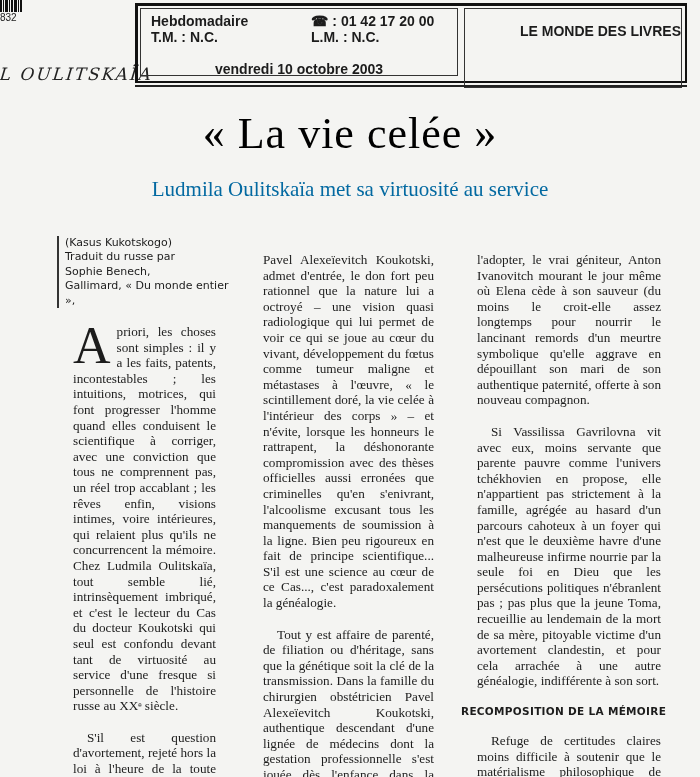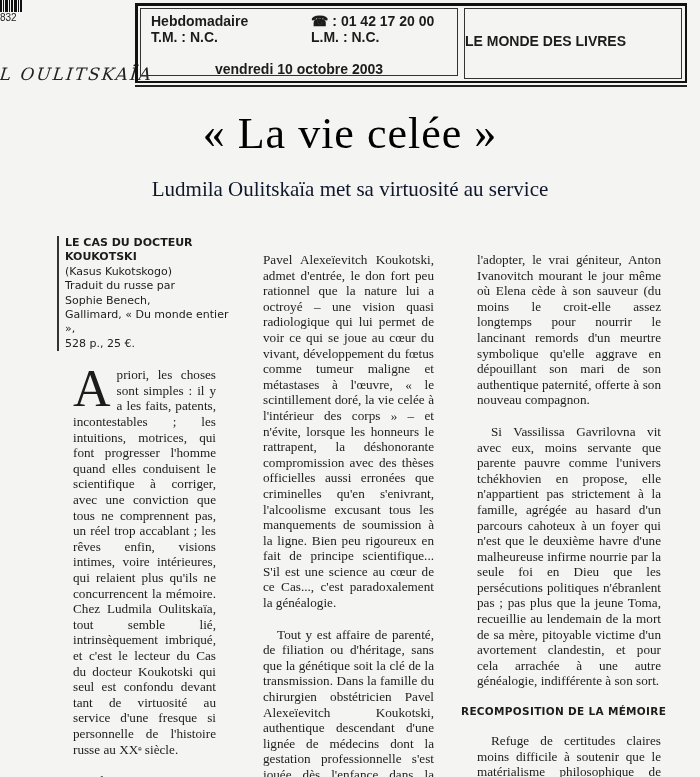--- a/index.html
+++ b/index.html
@@ -13,25 +13,25 @@
   .barcode-num { position:absolute; left:0; top:12px; font:10px "Liberation Sans", sans-serif; color:#222; }
   .handwritten { position:absolute; left:0; top:64px; font:italic 17px "DejaVu Serif", serif; color:#222; letter-spacing:2px; transform:skewX(-6deg); }
 
   .header-box { position:absolute; left:135px; top:3px; width:552px; height:80px; border:2px solid #111; border-width:3px 2px 2px 3px; box-sizing:border-box; }
   .header-left { position:absolute; left:140px; top:8px; width:318px; height:68px; border:1px solid #333; box-sizing:border-box; font:bold 14px "Liberation Sans", sans-serif; }
   .header-left .l1 { position:absolute; left:10px; top:4px; }
   .header-left .l2 { position:absolute; left:10px; top:20px; }
   .header-left .r1 { position:absolute; left:170px; top:4px; }
   .header-left .r2 { position:absolute; left:170px; top:20px; }
   .header-left .date { position:absolute; left:0; right:0; top:52px; text-align:center; }
-  .header-right { position:absolute; left:464px; top:8px; width:218px; height:71px; border:1px solid #333; box-sizing:border-box; font:bold 14px "Liberation Sans", sans-serif; text-align:left; padding-top:24px; }
+  .header-right { position:absolute; left:464px; top:8px; width:218px; height:80px; border:1px solid #333; box-sizing:border-box; font:bold 14px "Liberation Sans", sans-serif; text-align:right; padding-top:14px; }
   .rule { position:absolute; left:135px; top:85px; width:552px; height:2px; background:#222; }
 
   .title { position:absolute; left:0; right:0; top:108px; text-align:center; font:44px "Liberation Serif", serif; color:#000000; letter-spacing:1px; }
-  .subtitle { position:absolute; left:0; right:0; top:175px; text-align:center; font:21px "Liberation Serif", serif; line-height:28px; color:#0f172a; }
+  .subtitle { position:absolute; left:0; right:0; top:175px; text-align:center; font:21px "Liberation Serif", serif; line-height:28px; color:#0369a1; }
 
   .col { position:absolute; font-size:13.2px; line-height:15.6px; text-align:justify; hyphens:manual; }
   .col p { margin:16px; text-indent:14px; }
   .col p.noindent { text-indent:0; }
   .c1 { left:57px; top:236px; width:175px; }
   .c2 { left:247px; top:236px; width:203px; }
   .c3 { left:461px; top:236px; width:216px; }
 
   .infobox { border-left:2px solid #333; padding-left:6px; margin-bottom:16px; font-family:"DejaVu Sans", sans-serif; font-size:11px; line-height:14.4px; text-align:left; }
   .infobox .bk { font-weight:bold; }
@@ -65,26 +65,24 @@
 <div class="header-right">LE MONDE DES LIVRES</div>
 <div class="rule"></div>
 
 <div class="title">« La vie celée »</div>
 <div class="subtitle">
   <div>Ludmila Oulitskaïa met sa virtuosité au service</div>
 </div>
 
 <div class="col c1">
   <div class="infobox">
-    <div class="bk">LE CAS DU DOCTEUR KOUKOTSKI</div>
     <div>(Kasus Kukotskogo)</div>
     <div>Traduit du russe par</div>
     <div>Sophie Benech,</div>
     <div>Gallimard, « Du monde entier »,</div>
-    <div>528 p., 25 €.</div>
   </div>
   <p class="noindent"><span class="dropcap">A</span><span>priori, les choses sont simples : il y a les faits, patents, incontestables ; les intuitions, motrices, qui font progresser l'homme quand elles conduisent le scientifique à corriger, avec une conviction que tous ne comprennent pas, un réel trop accablant ; les rêves enfin, visions intimes, voire intérieures, qui relaient plus qu'ils ne concurrencent la mémoire. Chez Ludmila Oulitskaïa, tout semble lié, intrinsèquement imbriqué, et c'est le lecteur du Cas du docteur Koukotski qui seul est confondu devant tant de virtuosité au service d'une fresque si personnelle de l'histoire russe au XXᵉ siècle.</span></p>
   <p>S'il est question d'avortement, rejeté hors la loi à l'heure de la toute puissance stalinienne avec les cortèges de drames que cela suppose, de spectres démographiques aussi bien que du charlatanisme de Lyssenko, dont la fortune meurtrière décapita le monde des généticiens russes, la science expérimentale n'est qu'en apparence le parti pris de cette étonnante traversée d'un demi-siècle de turbulence soviétique. La preuve en est que le prototype du savant inflexible,</p>
 </div>
 
 <div class="col c2">
   <p class="noindent">Pavel Alexeïevitch Koukotski, admet d'entrée, le don fort peu rationnel que la nature lui a octroyé – une vision quasi radiologique qui lui permet de voir ce qui se joue au cœur du vivant, développement du fœtus comme tumeur maligne et métastases à l'œuvre, « le scintillement doré, la vie celée à l'intérieur des corps » – et n'évite, lorsque les honneurs le rattrapent, la déshonorante compromission avec des thèses officielles aussi erronées que criminelles qu'en s'enivrant, l'alcoolisme excusant tous les manquements de soumission à la ligne. Bien peu rigoureux en fait de principe scientifique... S'il est une science au cœur de ce Cas..., c'est paradoxalement la généalogie.</p>
   <p>Tout y est affaire de parenté, de filiation ou d'héritage, sans que la génétique soit la clé de la transmission. Dans la famille du chirurgien obstétricien Pavel Alexeïevitch Koukotski, authentique descendant d'une lignée de médecins dont la gestation professionnelle s'est jouée dès l'enfance dans la matrice protectrice de la bibliothèque familiale, Eléna Guéorguievna, l'épouse, n'a plus d'utérus (c'est au cours de la délicate opération que le praticien tomba amoureux de sa patiente), Tania, la fille tient tout (« Le front, la bouche, les mains. Quant aux gestes et aux expressions, aux mimiques, aux façons d'être, ce n'est même pas la peine d'en parler ») de celui qui n'a fait que</p>
 </div>
 

